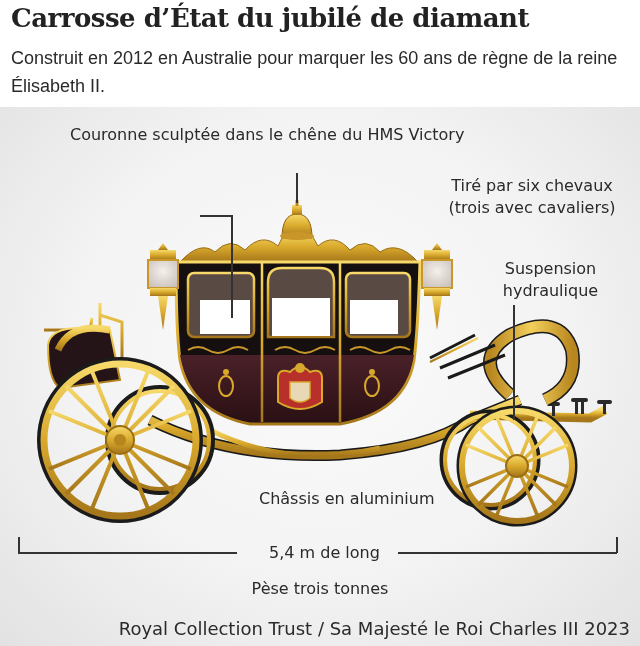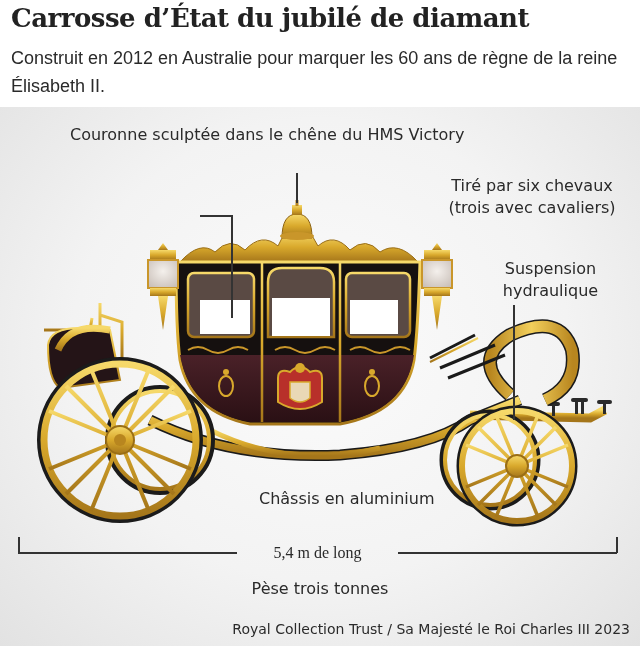--- a/index.html
+++ b/index.html
@@ -26,21 +26,21 @@
   }
   .stage {
     position: absolute; left: 0; top: 107px; width: 640px; height: 539px;
     background: radial-gradient(ellipse at 50% 45%, #fbfbfb 0%, #f3f3f3 55%, #e2e2e2 100%);
   }
   .label {
     position: absolute; font-size: 16px; line-height: 22px; color: #2a2a2a;
     white-space: nowrap;
   }
   .label.center { text-align: center; }
-  .credit { font-size: 14px; color: #2a2a2a; }
+  .credit { font-size: 18px; color: #2a2a2a; }
   svg.art { position: absolute; left: 0; top: 0; }
   .line { position: absolute; background: #333333; }
 </style>
 </head>
 <body>
 
 <div class="header">
   <div class="title">Carrosse d’État du jubilé de diamant</div>
   <div class="subtitle">Construit en 2012 en Australie pour marquer les 60 ans de règne de la reine Élisabeth II.</div>
 </div>
@@ -227,18 +227,18 @@
   <div class="label center" style="left:40px; top:98px; width:120px;">
   </div>
 
   <div class="label center" style="left:488px; top:151px; width:125px;">
     <div>Suspension</div>
     <div>hydraulique</div>
   </div>
 
   <div class="label" style="left:235px; top:381px;margin-left:24px;">Châssis en aluminium</div>
 
-  <div class="label center" style="left:237px; top:435px; width:161px;font-family:Liberation Serif, serif;">5,4 m de long</div>
+  <div class="label center" style="left:244px; top:435px; width:161px;">5,4 m de long</div>
 
   <div class="label center" style="left:220px; top:471px; width:200px;">Pèse trois tonnes</div>
 
   <div class="label credit" style="right:10px; top:511px;">Royal Collection Trust / Sa Majesté le Roi Charles III 2023</div>
 </div>
 
 </body></html>

